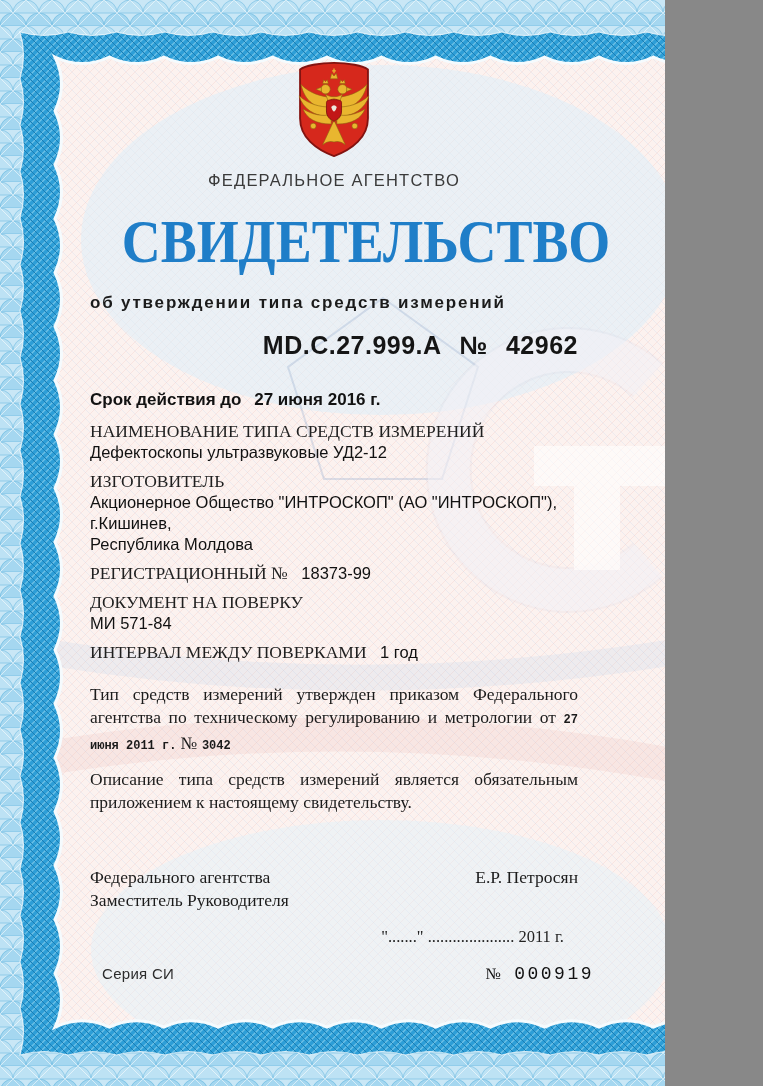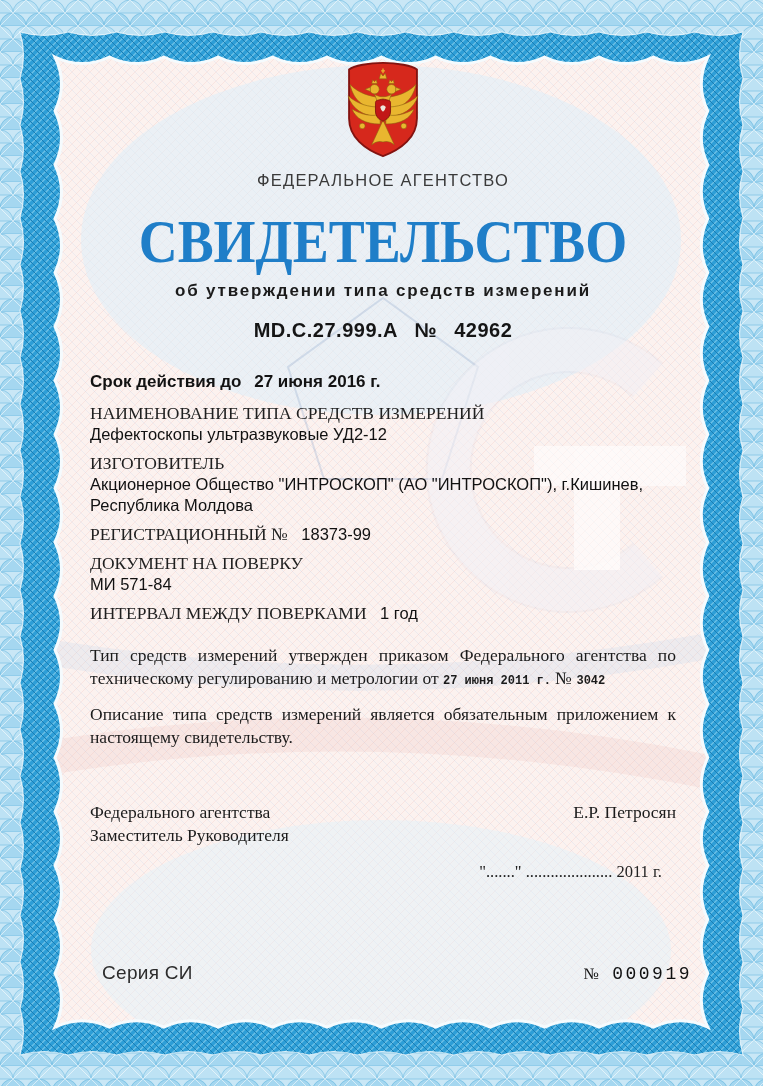--- a/index.html
+++ b/index.html
@@ -1,41 +1,41 @@
 <!DOCTYPE html>
 <html><head>
 <meta charset="utf-8">
 <style>
   html,body{margin:0;padding:0;background:#888;}
   .page{
-    position:relative;width:763px;height:1086px;overflow:hidden;
+    position:relative;width:665px;height:1086px;overflow:hidden;
     font-family:"Liberation Sans",sans-serif;background:#fde047;
   }
   .border-svg{position:absolute;left:0;top:0;z-index:0;}
   .content{
     position:absolute;left:90px;top:58px;right:87px;bottom:46px;z-index:2;
     color:#1c1c1c;
   }
   .emblem-wrap{text-align:center;height:98px;margin-top:2px;}
   .agency{
     font-size:16.5px;letter-spacing:1.2px;color:#3a3a3a;text-align:center;line-height:21px;
   }
   .agency.first{margin-top:12px;}
   .doc-title{
     margin-top:18px;text-align:center;
     font-family:"Liberation Serif",serif;font-weight:700;
     font-size:62px;line-height:64px;color:#1f7ec8;
     transform:scaleX(0.87);transform-origin:50% 50%;white-space:nowrap;
   }
   .subtitle{
-    margin-top:8px;text-align:center;font-weight:700;
+    margin-top:20px;text-align:left;font-weight:700;
     font-size:17px;letter-spacing:1.8px;color:#1b1b1b;
   }
   .num-line{
-    margin-top:18px;text-align:center;font-weight:700;font-size:20px;color:#151515;letter-spacing:.5px;
+    margin-top:18px;text-align:right;font-weight:700;font-size:25px;color:#151515;letter-spacing:.5px;
   }
   .num-line .nsign{margin:0 11px;}
   .validity{margin-top:30px;font-weight:700;font-size:17px;color:#121212;}
   .validity .val{margin-left:8px;}
   .field{margin-top:8px;}
   .f-name{margin-top:11px;}
   .serif-label{
     font-family:"Liberation Serif",serif;font-size:17.5px;color:#1f1f1f;line-height:21px;
   }
   .bold-val{
@@ -54,21 +54,21 @@
     font-family:"Liberation Serif",serif;font-size:17.5px;line-height:23px;color:#1b1b1b;
   }
   .date-line{
     margin-top:15px;text-align:right;padding-right:14px;
     font-family:"Liberation Serif",serif;font-size:16.5px;color:#222;
   }
   .footer-row{
     position:absolute;left:12px;right:-16px;bottom:56px;
     display:flex;justify-content:space-between;align-items:baseline;
   }
-  .series{font-size:19px;color:#2c2c2c;letter-spacing:.3px;}
+  .series{font-size:15px;color:#2c2c2c;letter-spacing:.3px;}
   .serial-group{white-space:nowrap;}
   .serial-sign{font-family:"Liberation Serif",serif;font-size:16px;color:#111;margin-right:9px;}
   .serial-num{
     font-family:"Liberation Mono","DejaVu Sans Mono",monospace;
     font-size:18px;letter-spacing:2.5px;color:#111;
   }
 </style>
 </head>
 <body>
 

